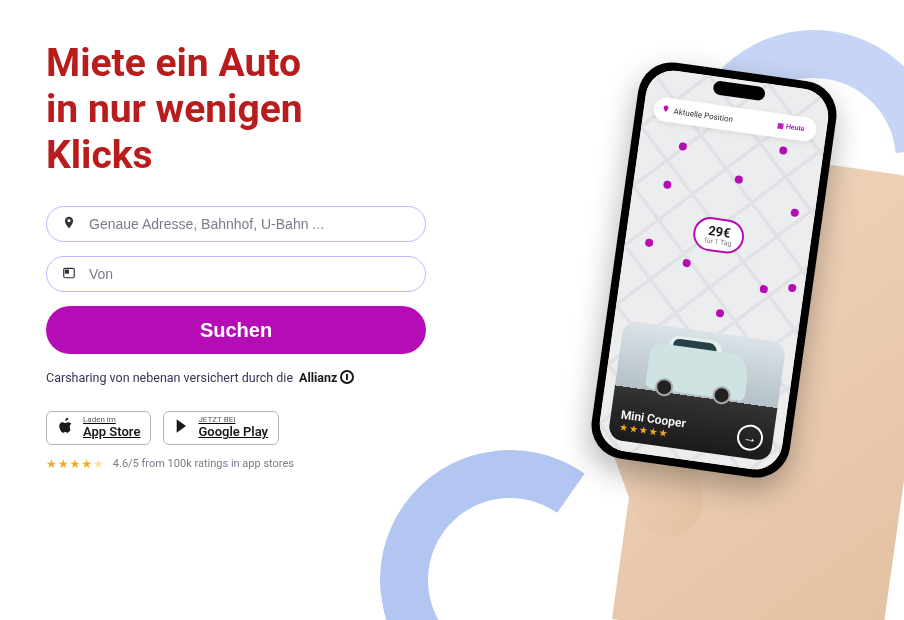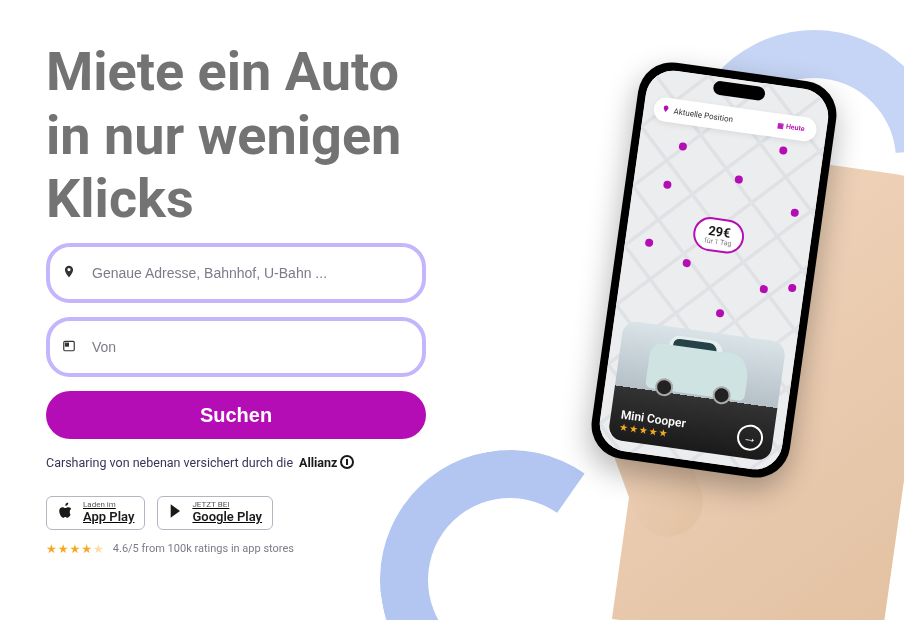--- a/index.html
+++ b/index.html
@@ -42,47 +42,47 @@
 .page {
   display: flex;
   padding: 40px 0 0 46px;
   position: relative;
   z-index: 2;
 }
 .left {
   width: 430px;
 }
 h1 {
-  font-size: 54px;
+  font-size: 39px;
   font-weight: 700;
-  color: #737373;
+  color: #b91c1c;
   line-height: 1.18;
-  margin-bottom: 12px;
+  margin-bottom: 28px;
 }
 .subtitle {
   font-size: 17px;
   color: #3a3356;
   line-height: 1.45;
   margin-bottom: 32px;
 }
 .subtitle .highlight {
   color: #b50db6;
   font-weight: 600;
 }
 .search-form {
   width: 380px;
 }
 .input-wrap {
   position: relative;
   margin-bottom: 14px;
 }
 .input-wrap input {
   width: 100%;
-  height: 60px;
-  border: 4px solid #c4b5fd;
+  height: 36px;
+  border: 1px solid #c4b5fd;
   border-radius: 24px;
   padding: 0 18px 0 42px;
   font-size: 14px;
   color: #333;
   background: #fff;
 }
 .input-wrap input::placeholder { color: #7d7a8a; }
 .input-icon {
   position: absolute;
   left: 16px;
@@ -404,21 +404,21 @@
 
     <div class="store-badges">
       <div class="badge">
         <span class="badge-icon">
           <svg width="18" height="18" viewBox="0 0 24 24" fill="currentColor">
               <path d="M17 13c0-3 2-4 2-4s-1-2-4-2c-2 0-3 1-4 1s-2-1-4-1c-2 0-4 2-4 5 0 4 3 9 5 9 1 0 2-1 3-1s2 1 3 1c2 0 4-4 4-4s-1-1-1-4zM14 4c1-1 1-3 1-3s-2 0-3 1-1 3-1 3 2 0 3-1z"></path>
             </svg>
         </span>
         <div class="badge-text">
           <div class="small">Laden im</div>
-          <div class="big">App Play</div>
+          <div class="big">App Store</div>
         </div>
       </div>
       <div class="badge">
         <span class="badge-icon">
           <svg width="16" height="16" viewBox="0 0 24 24" fill="currentColor">
               <path d="M4 2l14 10L4 22V2z"></path>
             </svg>
         </span>
         <div class="badge-text">
           <div class="small">JETZT BEI</div>

